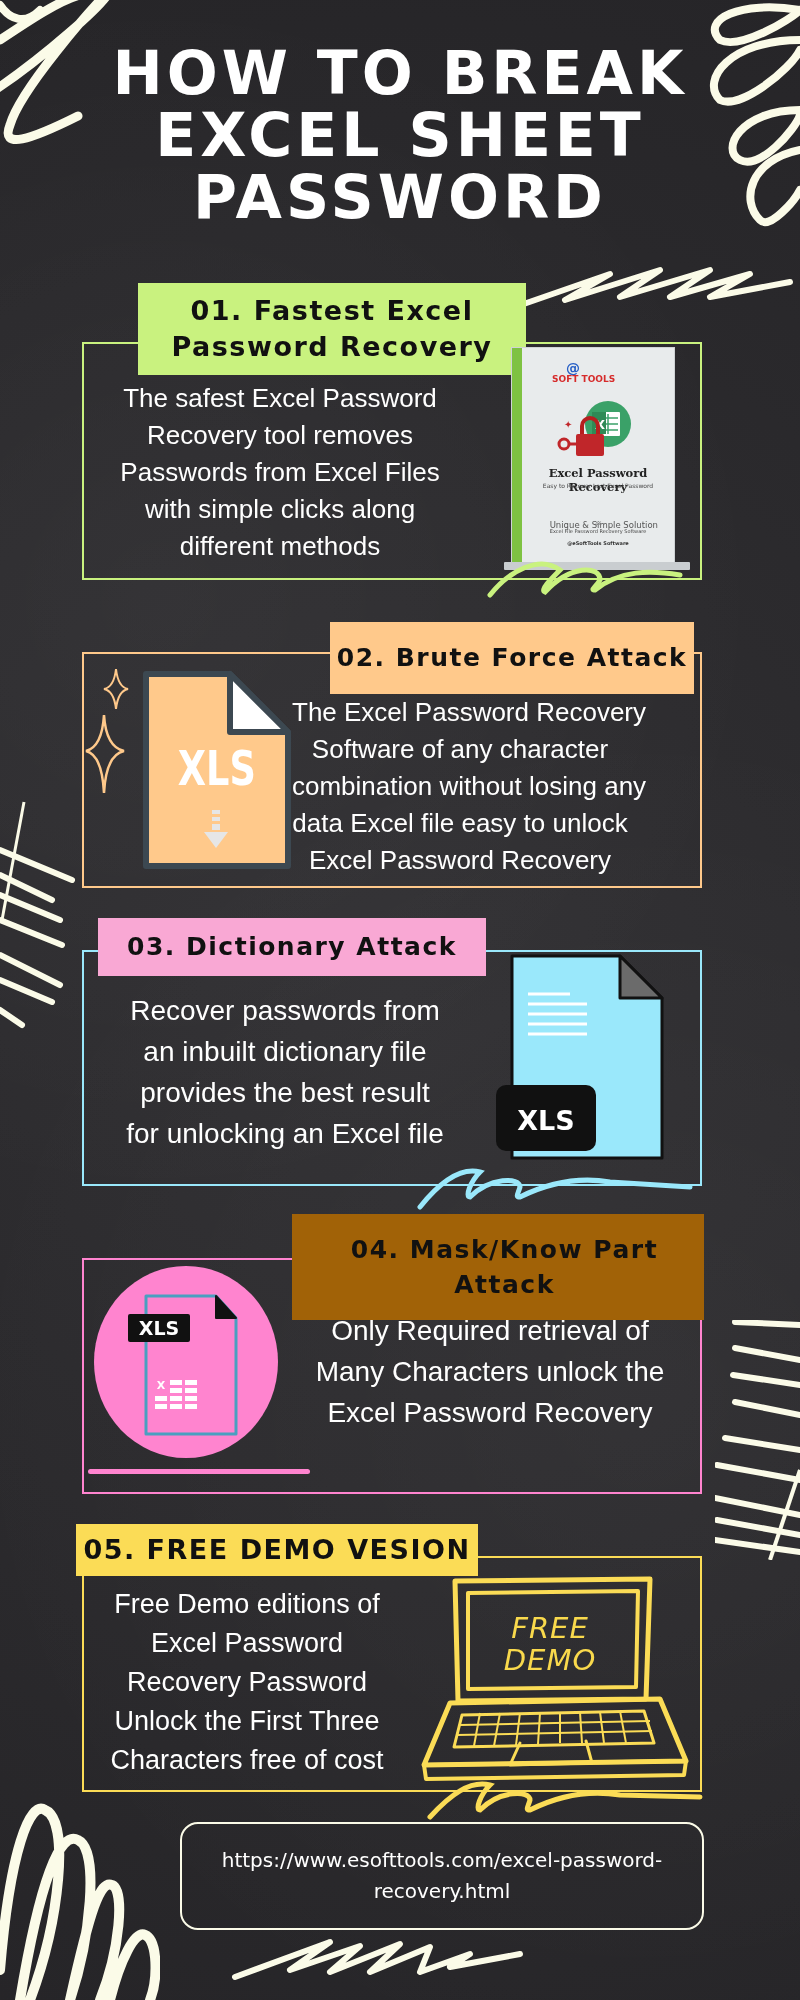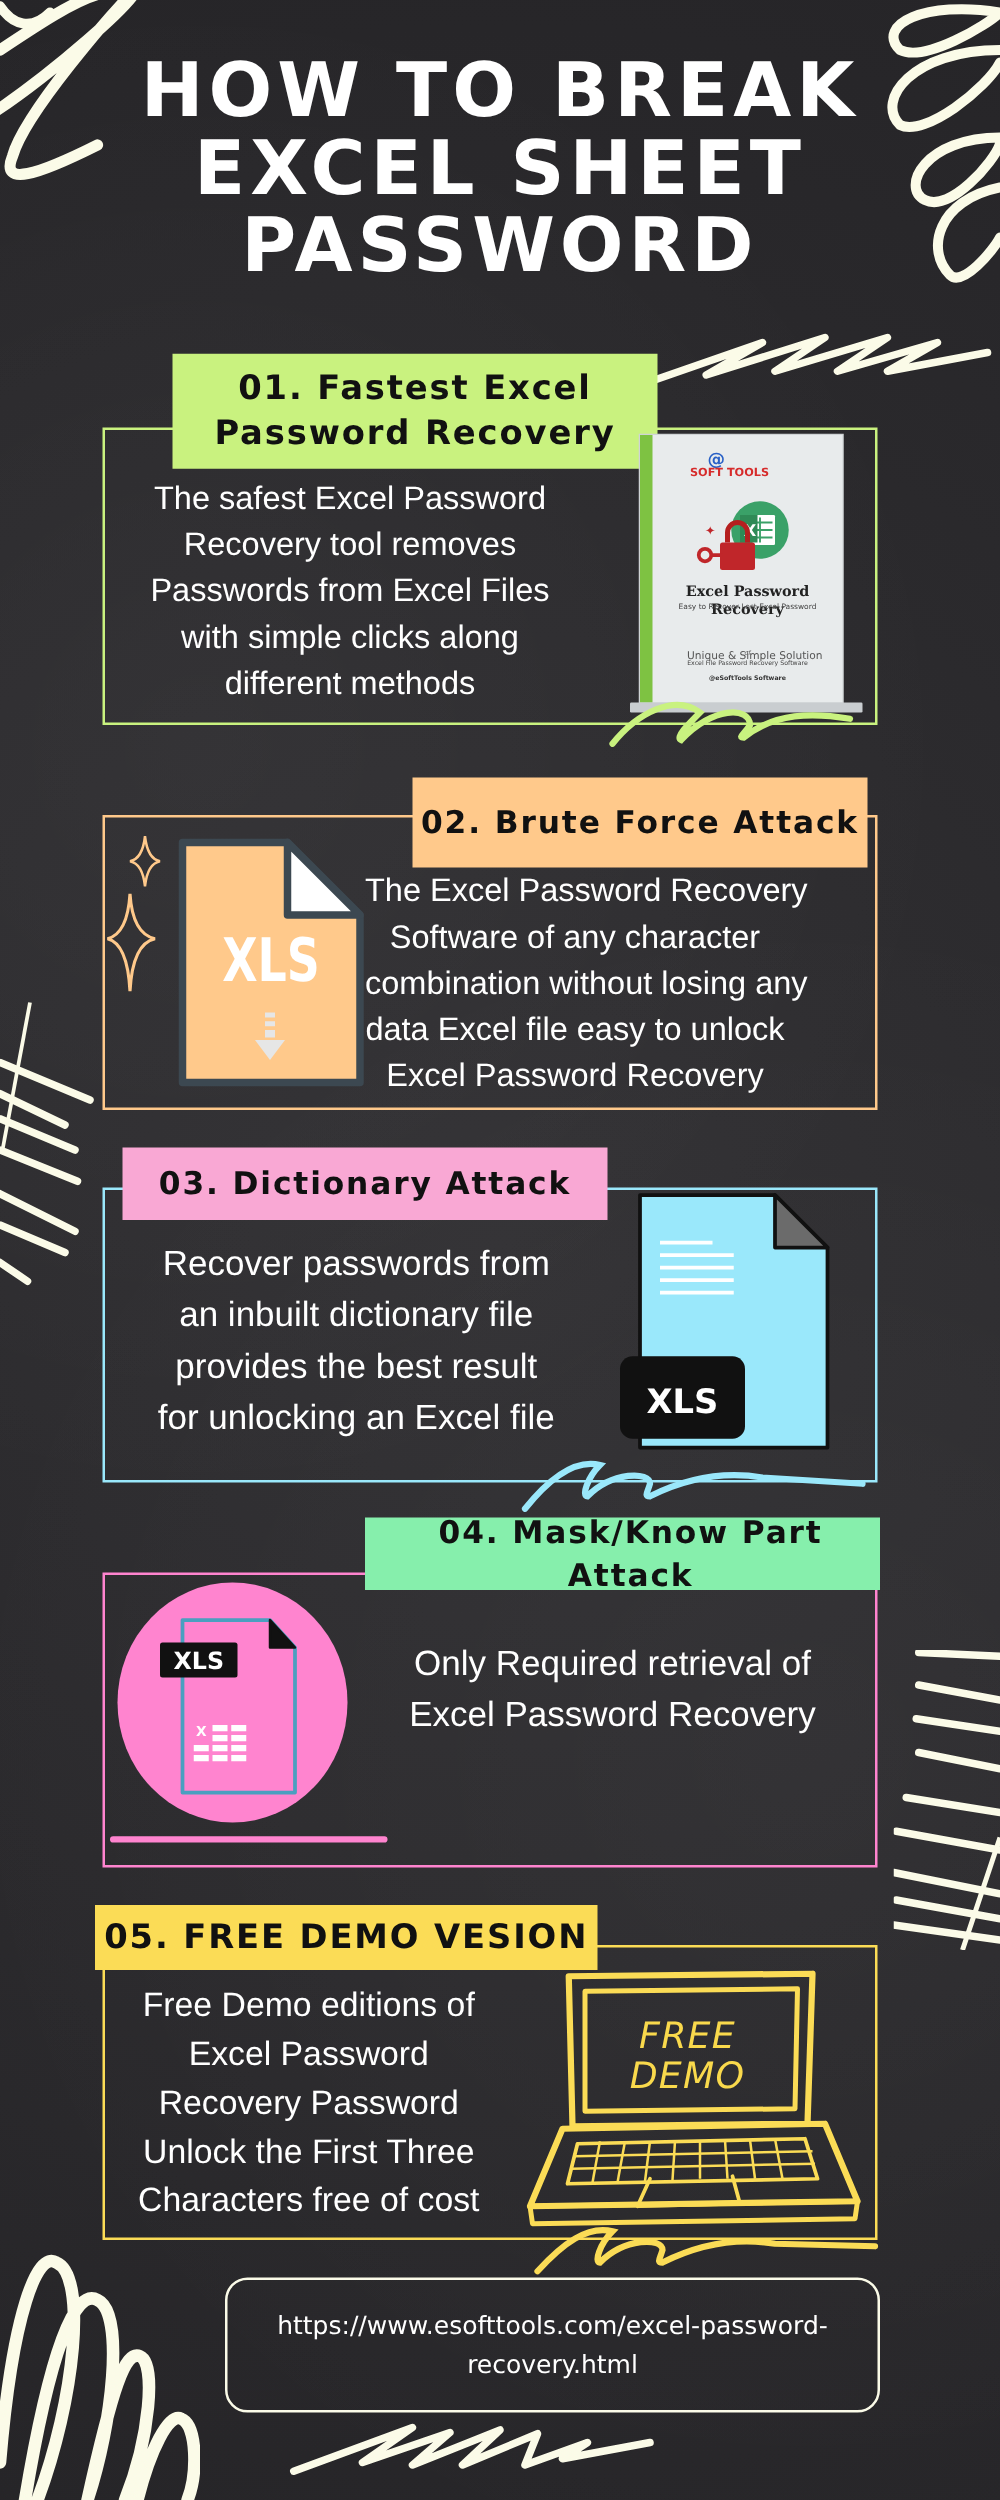--- a/index.html
+++ b/index.html
@@ -204,21 +204,21 @@
       <line x1="38" y1="82" x2="97" y2="82"></line>
     </g>
   <rect x="6" y="133" width="100" height="66" rx="10" fill="#111"></rect>
   <text x="56" y="178" text-anchor="middle" font-size="27" font-weight="bold" fill="#ffffff" font-family="DejaVu Sans, sans-serif">XLS</text>
 </svg>
 <svg class="deco" style="left:410px;top:1162px" width="290" height="50" viewBox="0 0 290 50">
   <path d="M10 45 C30 20 50 5 70 10 C60 20 55 35 60 35 C80 15 110 15 110 25 C108 32 105 35 110 35 C140 20 170 15 200 20 L280 25" fill="none" stroke="#9ae8fb" stroke-width="5" stroke-linecap="round"></path>
 </svg>
 
 <div class="frame" style="left:82px;top:1258px;width:620px;height:236px;border-color:#ff84cf;"></div>
-<div class="label" style="left:292px;top:1214px;width:412px;height:58px;background:#86efac;flex-direction:column;line-height:35px;padding-left:13px;">
+<div class="label" style="left:292px;top:1214px;width:412px;height:106px;background:#a16207;flex-direction:column;line-height:35px;padding-left:13px;">
   <div>04. Mask/Know Part</div>
   <div>Attack</div>
 </div>
 <svg class="abs" style="left:88px;top:1264px" width="196" height="196" viewBox="0 0 196 196">
   <ellipse cx="98" cy="98" rx="92" ry="96" fill="#ff84cf"></ellipse>
   <path d="M58 32 H128 L148 54 V170 H58 Z" fill="none" stroke="#4a9fc0" stroke-width="3" stroke-linejoin="round"></path>
   <path d="M128 32 V54 H148 Z" fill="#111" stroke="#111" stroke-width="2" stroke-linejoin="round"></path>
   <rect x="40" y="50" width="62" height="28" rx="2" fill="#111"></rect>
   <text x="71" y="71" text-anchor="middle" font-size="19" font-weight="bold" fill="#fff" font-family="DejaVu Sans, sans-serif">XLS</text>
   <text x="73" y="125" text-anchor="middle" font-size="11" font-weight="bold" fill="#fff" font-family="DejaVu Sans, sans-serif">X</text>
@@ -231,20 +231,21 @@
       <rect x="82" y="132" width="12" height="5"></rect>
       <rect x="97" y="132" width="12" height="5"></rect>
     <rect x="67" y="140" width="12" height="5"></rect>
       <rect x="82" y="140" width="12" height="5"></rect>
       <rect x="97" y="140" width="12" height="5"></rect>
   </g>
 </svg>
 <div class="deco" style="left:88px;top:1469px;width:222px;height:5px;background:#ff84cf;border-radius:3px;"></div>
 <div class="desc" style="left:290px;top:1310px;width:400px;font-size:28px;line-height:41px;">
   <div>Only Required retrieval of</div>
+  <div>Many Characters unlock the</div>
   <div>Excel Password Recovery</div>
 </div>
 
 <div class="frame" style="left:82px;top:1556px;width:620px;height:236px;border-color:#fbdc56;"></div>
 <div class="label" style="left:76px;top:1524px;width:402px;height:52px;background:#fbdc56;font-size:27px;">
   <div>05. FREE DEMO VESION</div>
 </div>
 <div class="desc" style="left:82px;top:1585px;width:330px;font-size:27px;line-height:39px;text-align:center;">
   <div>Free Demo editions of</div>
   <div>Excel Password</div>

